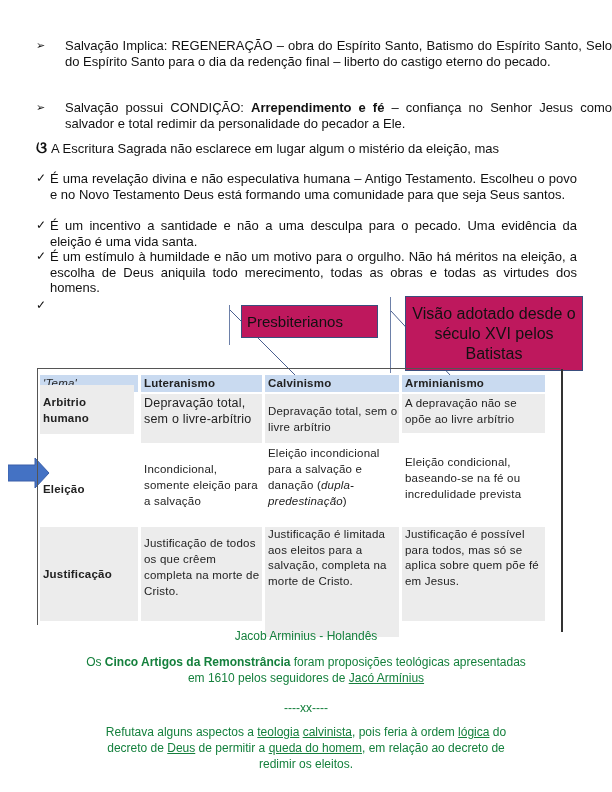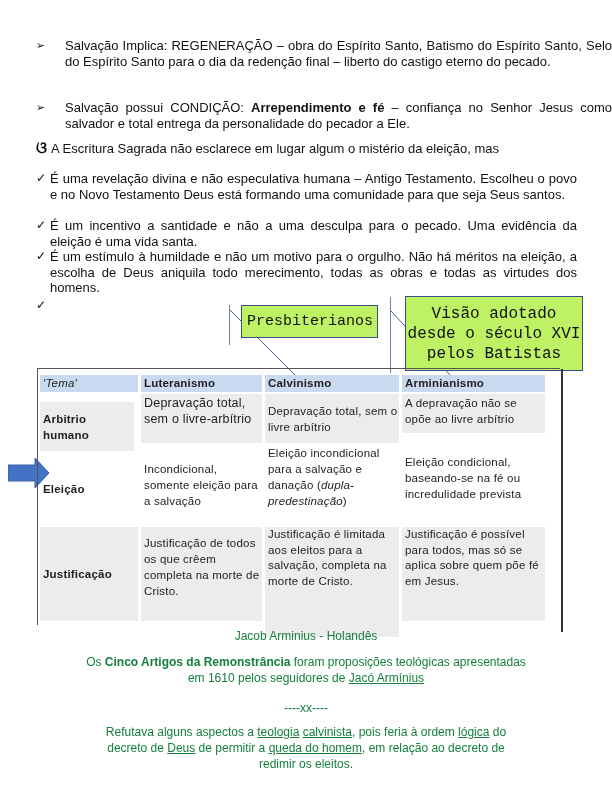--- a/index.html
+++ b/index.html
@@ -13,21 +13,21 @@
 
     .intro { position: absolute; left: 36px; top: 140px; width: 541px; font-size: 13px; line-height: 15.5px; }
     .intro .glyph { font-family: "DejaVu Serif", serif; font-weight: bold; font-size: 16px; letter-spacing: -2px; margin-right: 6px; }
     .intro .body { text-align: justify; }
     .intro .indent { padding-left: 29px; display: block; }
 
     .check { position: absolute; left: 36px; width: 541px; font-size: 13px; line-height: 15.5px; }
     .check .mk { position: absolute; left: 0; top: 0; font-size: 12px; }
     .check .tx { padding-left: 14px; text-align: justify; text-align-last: left; display: block; }
 
-    .callout { position: absolute; background: #bef264; border: 1px solid #3a4e7e; font-family: Liberation Mono, monospace; color: #111; }
+    .callout { position: absolute; background: #be185d; border: 1px solid #3a4e7e; font-family: Liberation Sans, sans-serif; color: #111; }
     .vline { position: absolute; width: 1px; background: #6d80a8; }
 
     .tbl { position: absolute; left: 37px; top: 368px; width: 522px; height: 256px; border-left: 1px solid #555; border-top: 1px solid #555; }
     .tbl .rborder { position: absolute; right: -3px; top: 0; width: 2px; height: 263px; background: #333; }
     .cell { position: absolute; font-size: 11.5px; line-height: 15px; color: #222; letter-spacing: 0.2px; }
     .hdr { background: #c9daf0; font-weight: bold; font-size: 11.5px; padding-left: 3px; box-sizing: border-box; height: 17px; line-height: 17px; }
     .shade { background: #ececec; }
     .rowlabel { font-weight: bold; }
 
     .center-text { position: absolute; left: 0; width: 612px; text-align: center; font-size: 12px; line-height: 16px; color: #15803d; }
@@ -36,21 +36,21 @@
 </head>
 <body>
 
 <div class="bullet" style="top:38px;">
   <span class="marker">➢</span>
   <span class="text">Salvação Implica: REGENERAÇÃO – obra do Espírito Santo, Batismo do Espírito Santo, Selo do Espírito Santo para o dia da redenção final – liberto do castigo eterno do pecado.</span>
 </div>
 
 <div class="bullet" style="top:100px;">
   <span class="marker">➢</span>
-  <span class="text"><span>Salvação possui CONDIÇÃO: </span><b>Arrependimento e fé</b><span> – confiança no Senhor Jesus como salvador e total entrega da personalidade do pecador a Ele.</span></span>
+  <span class="text"><span>Salvação possui CONDIÇÃO: </span><b>Arrependimento e fé</b><span> – confiança no Senhor Jesus como salvador e total redimir da personalidade do pecador a Ele.</span></span>
 </div>
 
 <div class="intro">
   <div class="body"><span class="glyph">ଓ</span><span>A Escritura Sagrada não esclarece em lugar algum o mistério da eleição, mas</span></div>
 </div>
 
 <div class="check" style="top:171px;">
   <span class="mk">✓</span>
   <span class="tx">É uma revelação divina e não especulativa humana – Antigo Testamento. Escolheu o povo e no Novo Testamento Deus está formando uma comunidade para que seja Seus santos.</span>
 </div>
@@ -86,21 +86,21 @@
 </svg>
 
 <div class="tbl">
   <div class="rborder"></div>
 
   <div class="cell hdr" style="left:2px; top:6px; width:98px; font-weight:normal; font-style:italic;">'Tema'</div>
   <div class="cell hdr" style="left:103px; top:6px; width:121px;">Luteranismo</div>
   <div class="cell hdr" style="left:227px; top:6px; width:134px;">Calvinismo</div>
   <div class="cell hdr" style="left:364px; top:6px; width:143px;">Arminianismo</div>
 
-  <div class="cell shade rowlabel" style="left:2px; top:33px; width:94px; height:49px; padding:9px 0 16px 3px; box-sizing:border-box; line-height:16px;">Arbitrio humano</div>
+  <div class="cell shade rowlabel" style="left:2px; top:16px; width:94px; height:49px; padding:9px 0 16px 3px; box-sizing:border-box; line-height:16px;">Arbitrio humano</div>
   <div class="cell shade" style="left:103px; top:25px; width:121px; height:49px; padding:1px 0 0 3px; box-sizing:border-box; font-size:12.5px; line-height:16px;">Depravação total, sem o livre-arbítrio</div>
   <div class="cell shade" style="left:227px; top:25px; width:134px; height:49px; padding:9px 0 0 3px; box-sizing:border-box; line-height:16px;">Depravação total, sem o livre arbítrio</div>
   <div class="cell shade" style="left:364px; top:25px; width:143px; height:39px; padding:1px 0 0 3px; box-sizing:border-box; line-height:16px;">A depravação não se opõe ao livre arbítrio</div>
 
   <div class="cell rowlabel" style="left:2px; top:76px; width:98px; height:80px; padding:37px 0 0 3px; box-sizing:border-box;">Eleição</div>
   <div class="cell" style="left:103px; top:76px; width:121px; height:80px; padding:16px 0 0 3px; box-sizing:border-box; line-height:16px;">Incondicional, somente eleição para a salvação</div>
   <div class="cell" style="left:227px; top:76px; width:134px; height:80px; padding:0 0 0 3px; box-sizing:border-box; line-height:16px;"><span>Eleição incondicional para a salvação e danação (</span><i>dupla-predestinação</i><span>)</span></div>
   <div class="cell" style="left:364px; top:76px; width:143px; height:80px; padding:9px 0 0 3px; box-sizing:border-box; line-height:16px;">Eleição condicional, baseando-se na fé ou incredulidade prevista</div>
 
   <div class="cell shade rowlabel" style="left:2px; top:158px; width:98px; height:94px; padding:40px 0 0 3px; box-sizing:border-box;">Justificação</div>

